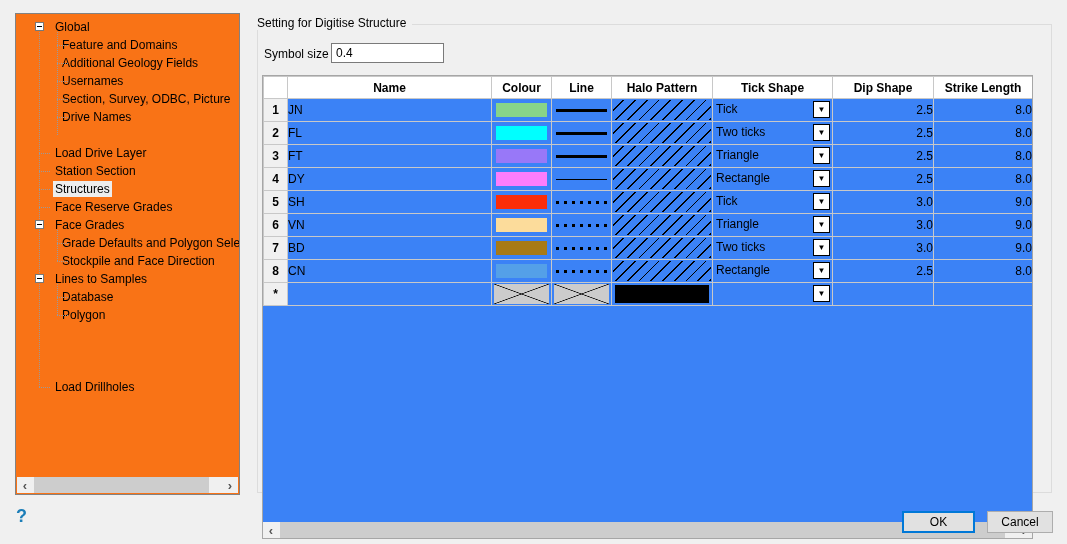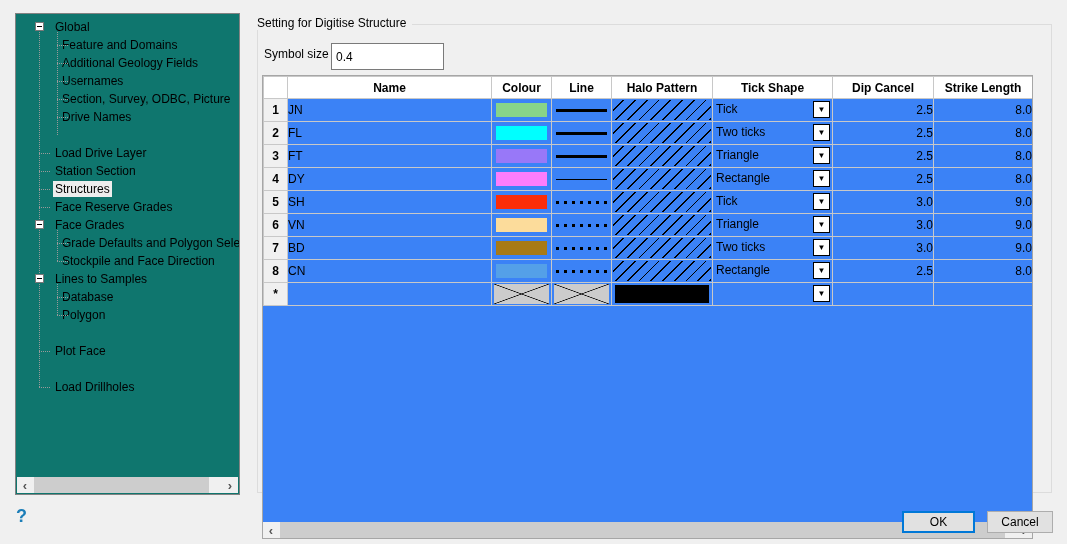--- a/index.html
+++ b/index.html
@@ -2,21 +2,21 @@
 <html><head>
 <meta charset="utf-8">
 <style>
   * { margin:0; padding:0; box-sizing:border-box; }
   html,body { width:1067px; height:544px; }
   body { font-family:"Liberation Sans", sans-serif; font-size:12px; color:#000; }
   .window { position:relative; width:1067px; height:544px; background:#f0f0f0; overflow:hidden; }
 
   
   .tree-panel { position:absolute; left:15px; top:13px; width:225px; height:482px;
-                background:#0f766e; border:1px solid #828282; overflow:hidden; }
+                background:#f97316; border:1px solid #828282; overflow:hidden; }
   .tree-body { position:absolute; left:0; top:0; right:0; bottom:17px; overflow:hidden; }
   .tree-item { position:absolute; left:0; width:260px; height:18px; display:flex; align-items:center; }
   .tree-item .tree-label { white-space:nowrap; padding:1px 2px; }
   .tree-item.selected .tree-label { background:#ededed; }
   .lvl0 { padding-left:37px; }
   .lvl1 { padding-left:44px; }
   .lvl0.leaf::before { content:""; position:absolute; left:23px; top:9px; width:11px;
                        border-top:1px dotted #9a9a9a; }
   .lvl1::before { content:""; position:absolute; left:41px; top:9px; width:11px;
                   border-top:1px dotted #9a9a9a; }
@@ -33,21 +33,21 @@
                     font-size:13px; font-weight:bold; cursor:default; }
   .hscroll .arrow.left { left:0; } .hscroll .arrow.right { right:0; }
   .hscroll .thumb { position:absolute; top:0; height:16px; background:#cdcdcd; }
 
   
   .groupbox { position:absolute; left:257px; top:24px; width:795px; height:469px;
               border:1px solid #dcdcdc; }
   .groupbox-label { position:absolute; left:-1px; top:-9px; background:#f0f0f0; padding:0 6px 0 0; }
 
   .symbol-label { position:absolute; left:6px; top:22px;text-align:center; }
-  .symbol-input { position:absolute; left:73px; top:18px; width:113px; height:27px;
+  .symbol-input { position:absolute; left:73px; top:18px; width:113px; height:20px;
                   border:1px solid #7a7a7a; background:#fff; font:12px "Liberation Sans",sans-serif;
                   padding:0 4px; }
 
   
   .grid-area { position:absolute; left:262px; top:75px; width:771px; height:464px;
                background:#3b82f6; border:1px solid #a6a6a6; overflow:hidden; }
   table.grid { border-collapse:collapse; table-layout:fixed; width:769px; }
   table.grid td, table.grid th { border:1px solid #c8c8c8; height:22px; padding:0;
                                  font-size:12px; overflow:hidden; white-space:nowrap; }
   table.grid tr.hdr th { font-weight:bold; background:#fff; }
@@ -142,23 +142,20 @@
       <div class="tree-item lvl0" style="top:256px">
         <span class="expand-box"></span>
         <span class="tree-label">Lines to Samples</span>
         </div>
       <div class="tree-item lvl1" style="top:274px">
         <span class="tree-label">Database</span>
         </div>
       <div class="tree-item lvl1" style="top:292px">
         <span class="tree-label">Polygon</span>
         </div>
-      <div class="tree-item lvl0 leaf" style="top:328px">
-        <span class="tree-label">Plot Face</span>
-        </div>
       <div class="tree-item lvl0 leaf" style="top:364px">
         <span class="tree-label">Load Drillholes</span>
         </div>
     </div>
     <div class="hscroll">
       <div class="arrow left">‹</div>
       <div class="thumb" style="left:17px; width:175px;"></div>
       <div class="arrow right">›</div>
     </div>
   </div>
@@ -173,21 +170,21 @@
   <div class="grid-area">
     <table class="grid">
       <tbody>
           <tr class="hdr">
         <th class="col-num corner"></th>
         <th class="col-name">Name</th>
         <th class="col-colour">Colour</th>
         <th class="col-line">Line</th>
         <th class="col-halo">Halo Pattern</th>
         <th class="col-tick">Tick Shape</th>
-        <th class="col-dip">Dip Cancel</th>
+        <th class="col-dip">Dip Shape</th>
         <th class="col-strike">Strike Length</th>
       </tr>
 
       <tr>
         <td class="rowhead">1</td>
         <td class="name-cell">JN</td>
         <td>
               <div class="swatch" style="background: rgb(136, 212, 136);"></div>
             </td>
         <td>

